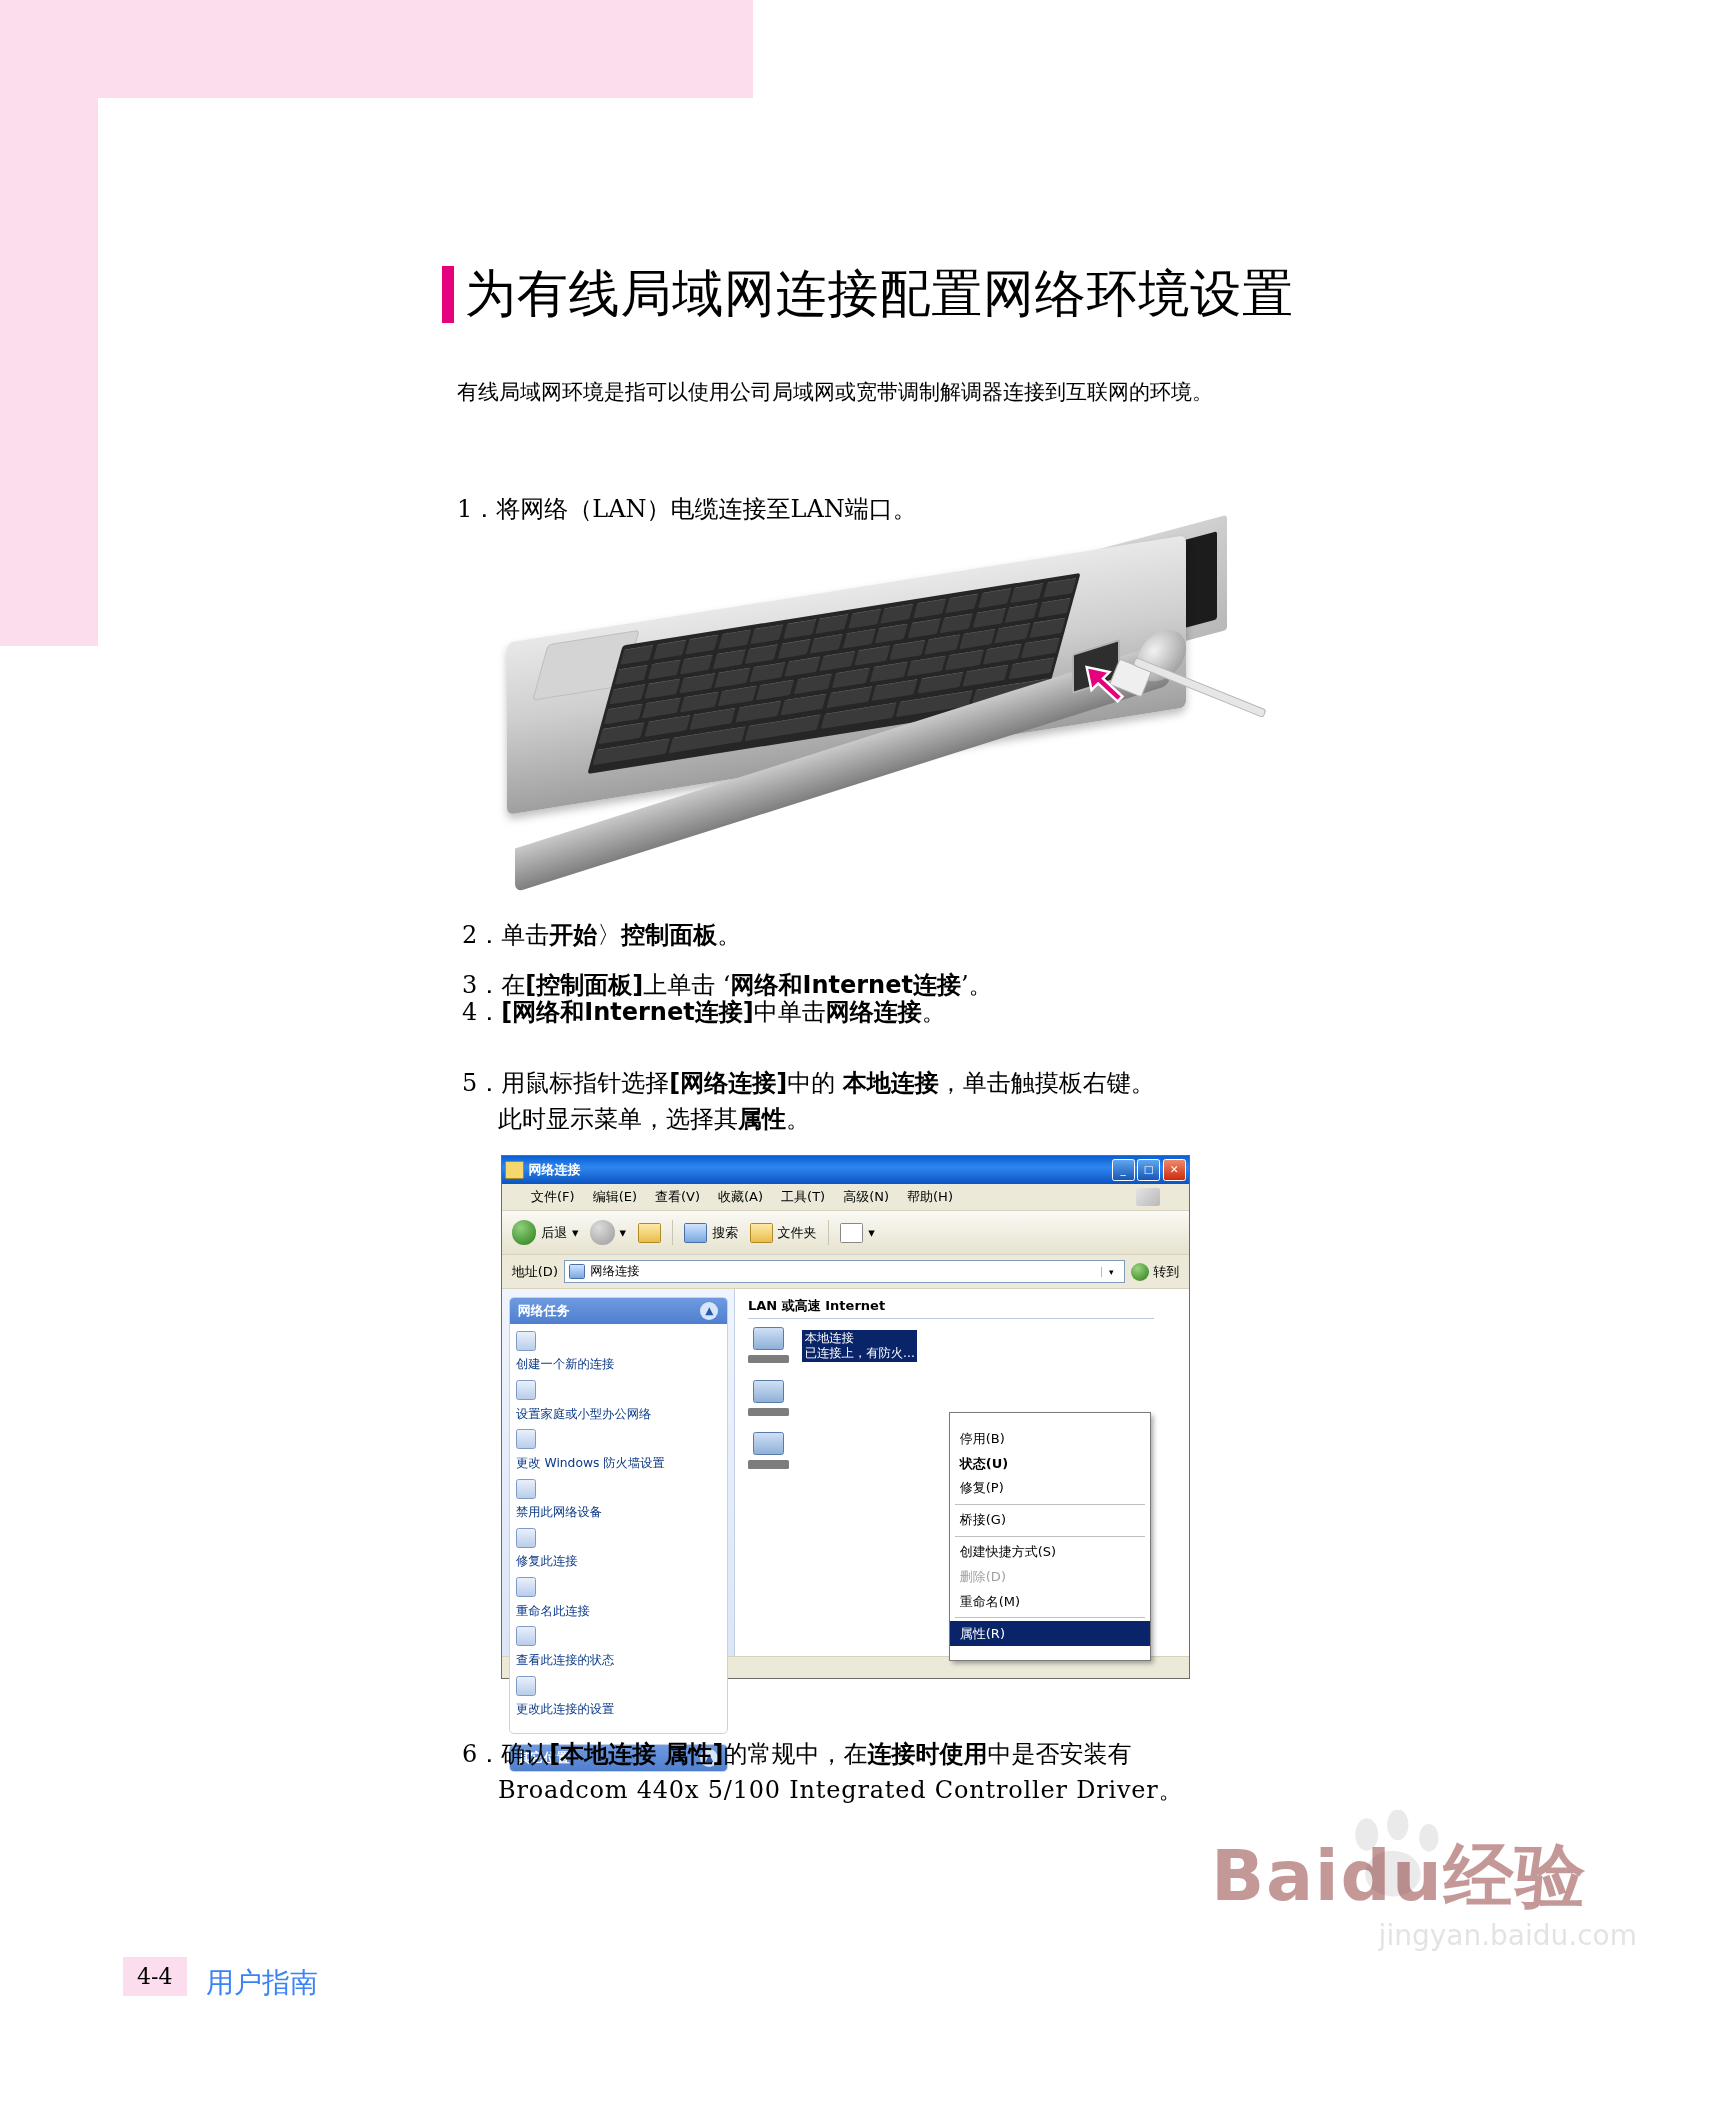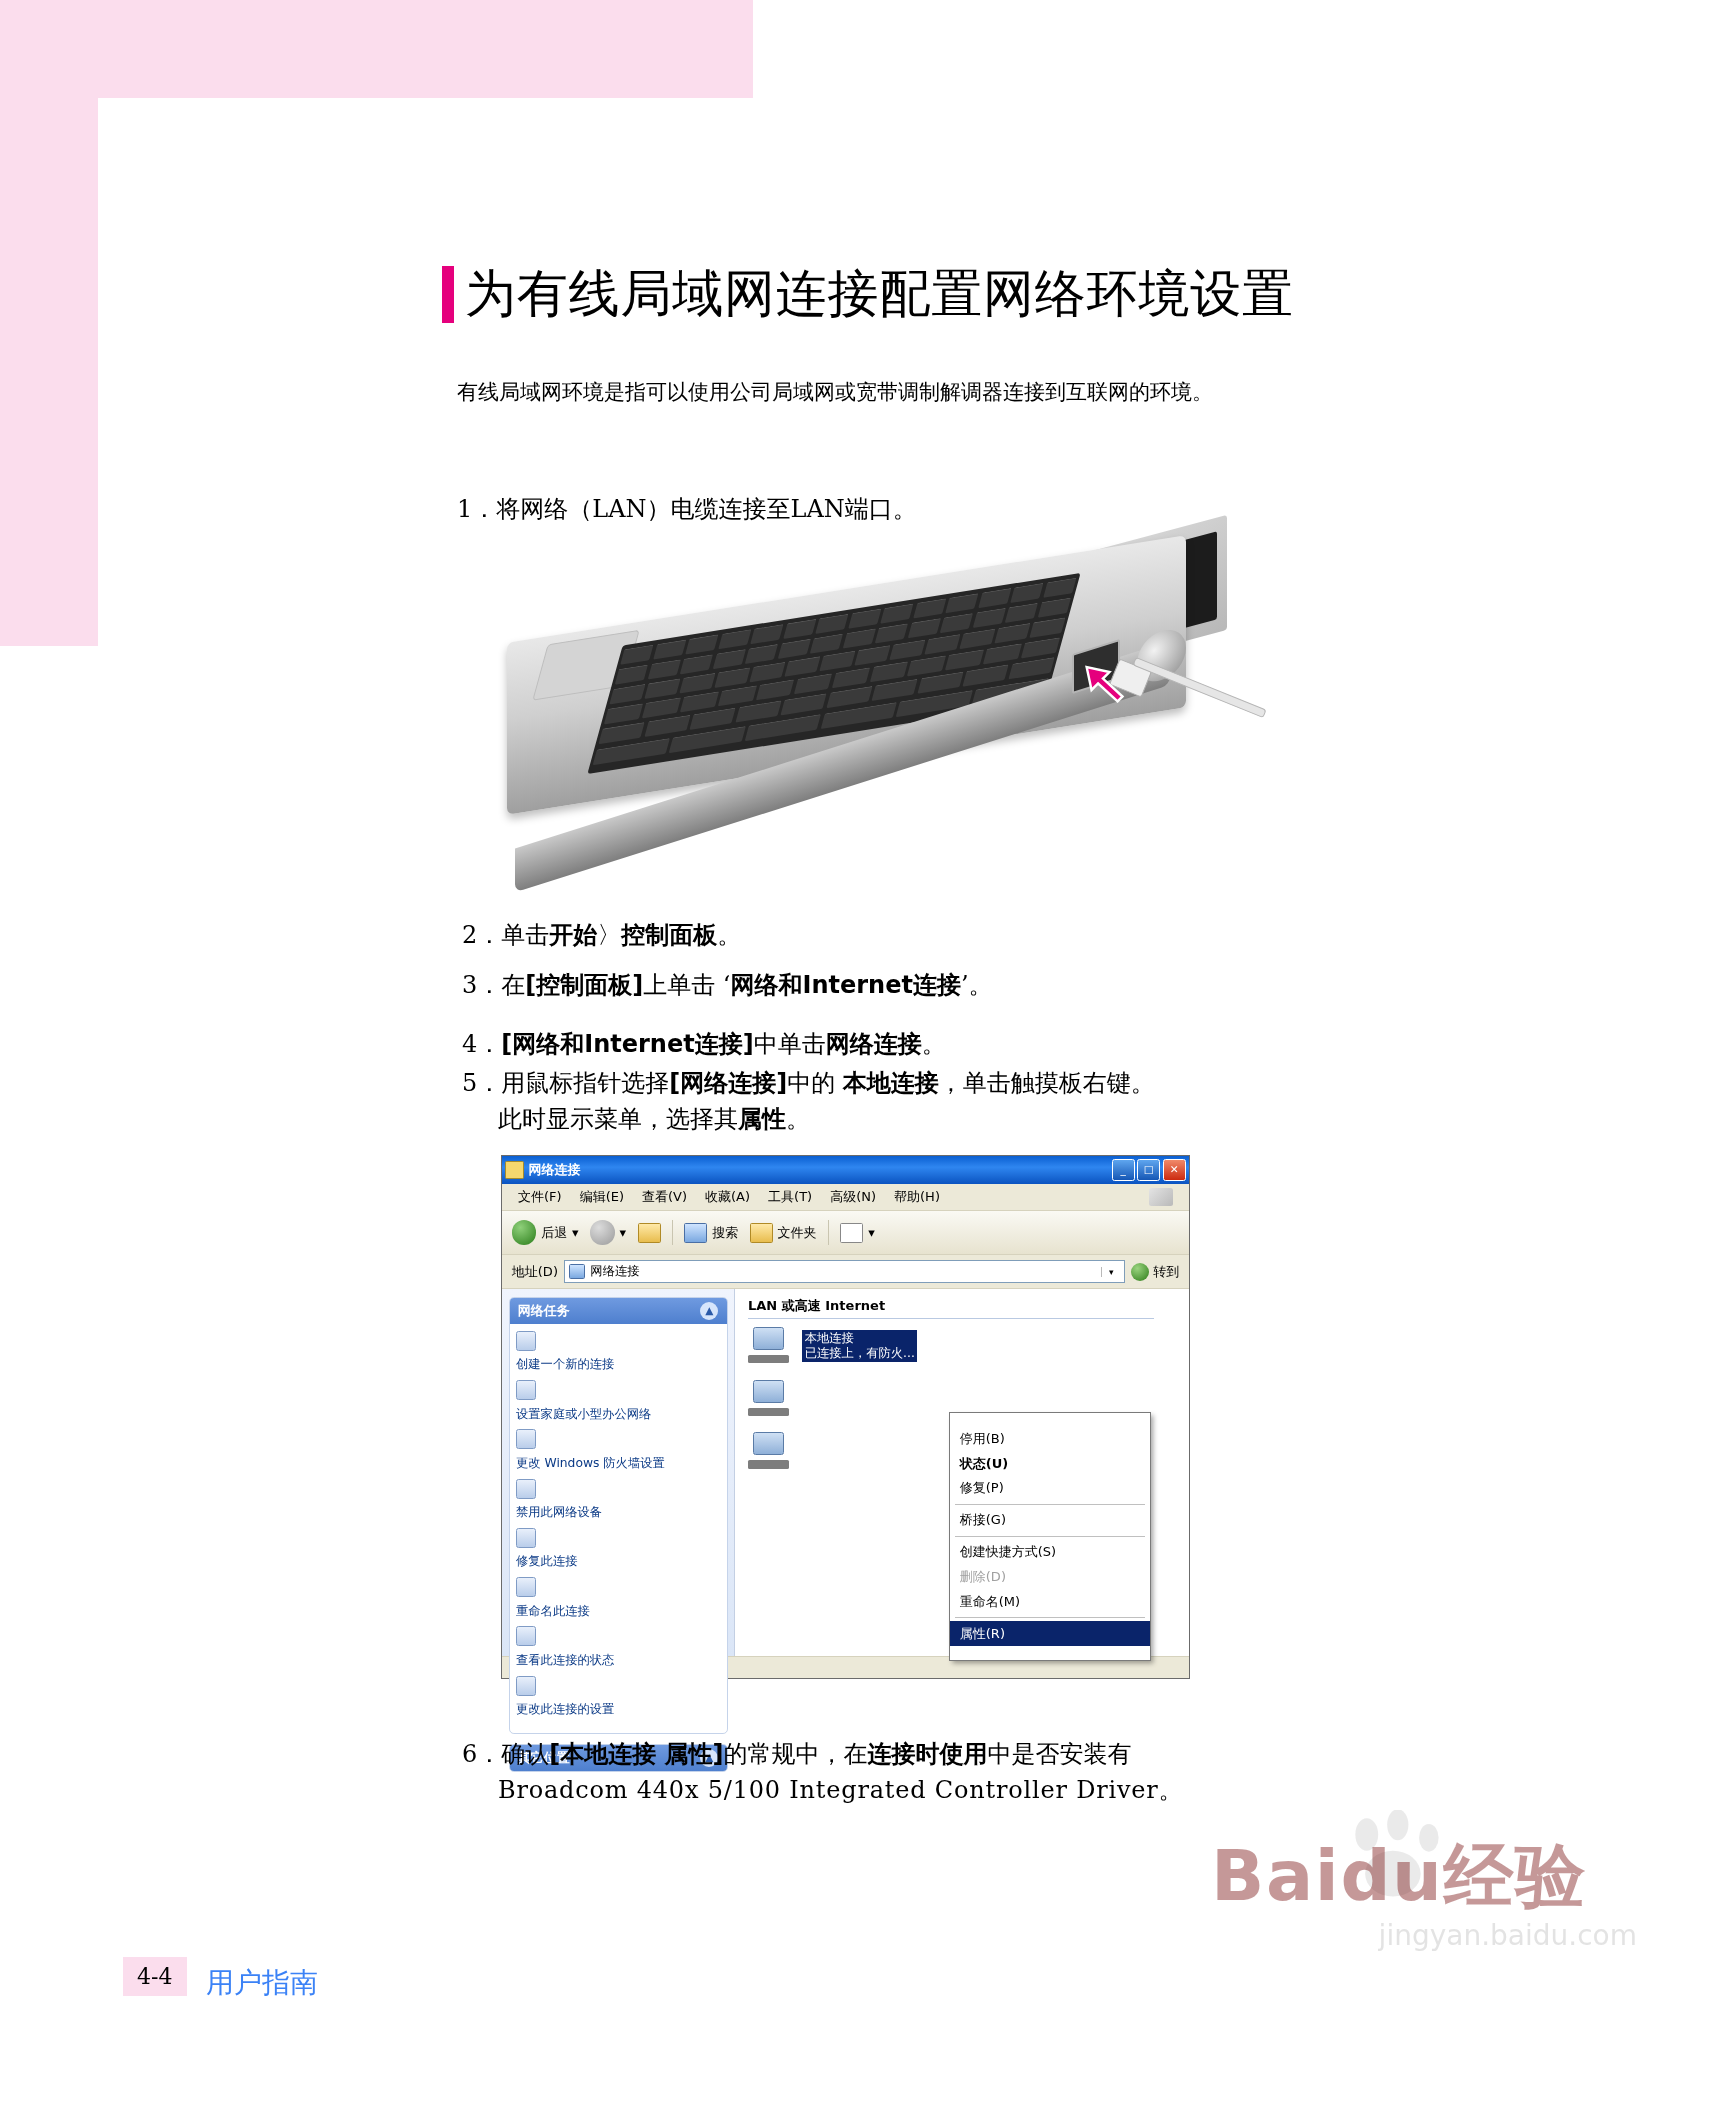--- a/index.html
+++ b/index.html
@@ -74,21 +74,21 @@
     font-weight: bold;
   }
   .mono {
     font-family: "DejaVu Serif", serif;
     letter-spacing: 0.8px;
   }
 
   #step1 { left: 457px; top: 491px; }
   #step2 { left: 462px; top: 917px; }
   #step3 { left: 462px; top: 967px; }
-  #step4 { left: 462px; top: 1026px; }
+  #step4 { left: 462px; top: 994px; }
   #step5 { left: 462px; top: 1065px; }
   #step6 { left: 462px; top: 1736px; }
 
   .step-indent { display:block; margin-left: 36px; }
 
   
   .photo {
     position: absolute;
     left: 507px; top: 540px;
     width: 753px; height: 327px;
@@ -239,21 +239,21 @@
     text-align: center;
     border-radius: 2.5px;
   }
   .win-btn.close { background: linear-gradient(180deg,#f08a6a,#cc2a10); }
 
   .win-menubar {
     height: 26px;
     display: flex;
     align-items: center;
     gap: 18px;
-    padding: 0 16px;
+    padding: 0 29px;
     background: #ece9d8;
     border-bottom: 0.8px solid #d6d2bd;
     font-size: 13px;
   }
   .win-menubar .spacer { flex: 1; }
   .win-flag {
     width: 24.5px; height: 18px;
     background: linear-gradient(135deg,#e4e4e4,#b9b9b9);
     border-radius: 2.5px;
   }

